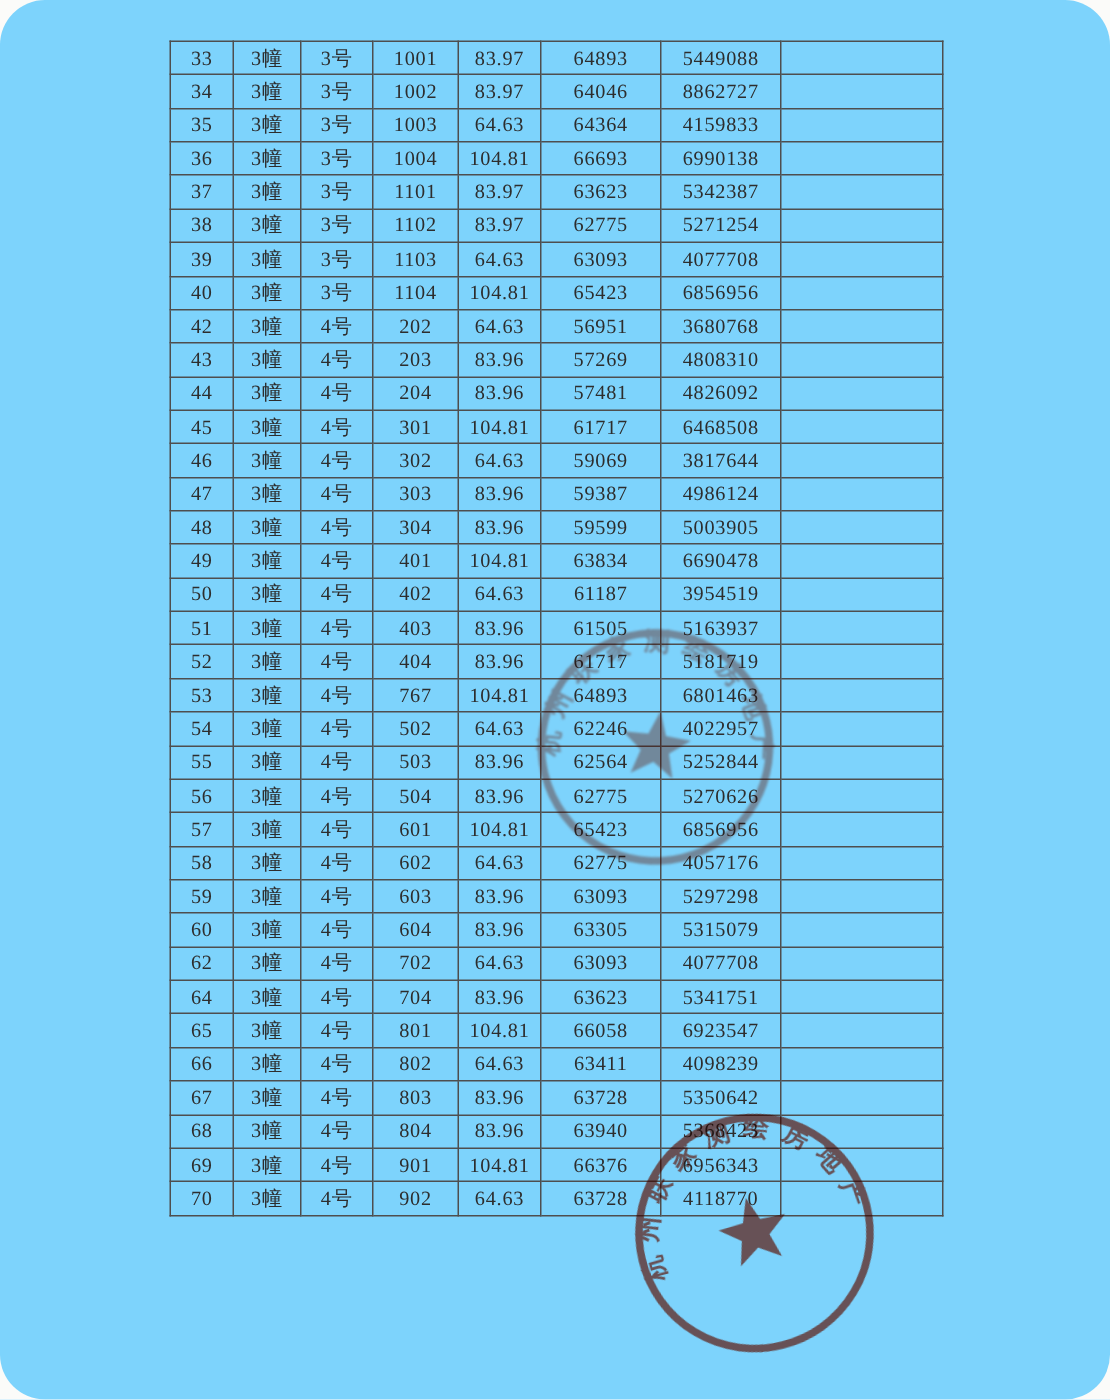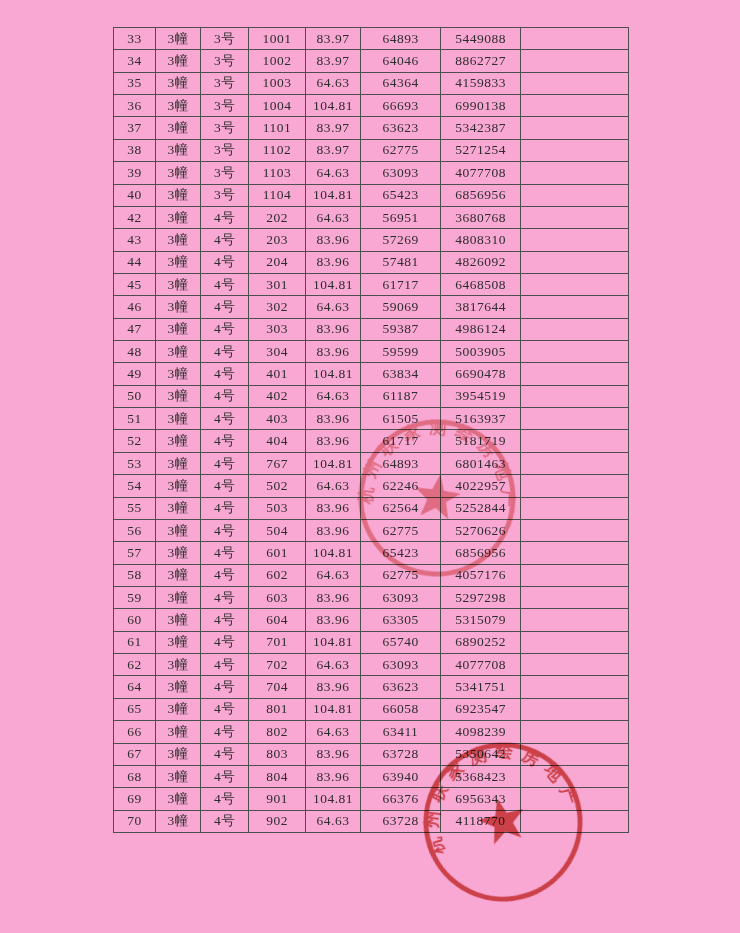--- a/index.html
+++ b/index.html
@@ -10,21 +10,22 @@
     width: 740px;
     height: 933px;
     position: relative;
     background: #fbfbf9;
     font-family: "Liberation Serif", "DejaVu Serif", serif;
     overflow: hidden;
   }
   .page {
     position: absolute;
     inset: 0;
-    background: #f9a8d4;
+    background: #7dd3fc;
+    border-radius: 30px;
   }
   table.price-table {
     position: absolute;
     left: 113px;
     top: 27px;
     width: 515px;
     border-collapse: collapse;
     table-layout: fixed;
   }
   table.price-table td {
@@ -348,30 +349,20 @@
           <td>60</td>
           <td>3幢</td>
           <td>4号</td>
           <td>604</td>
           <td>83.96</td>
           <td>63305</td>
           <td>5315079</td>
           <td></td>
         </tr>
         <tr>
-          <td>61</td>
-          <td>3幢</td>
-          <td>4号</td>
-          <td>701</td>
-          <td>104.81</td>
-          <td>65740</td>
-          <td>6890252</td>
-          <td></td>
-        </tr>
-        <tr>
           <td>62</td>
           <td>3幢</td>
           <td>4号</td>
           <td>702</td>
           <td>64.63</td>
           <td>63093</td>
           <td>4077708</td>
           <td></td>
         </tr>
         <tr>

